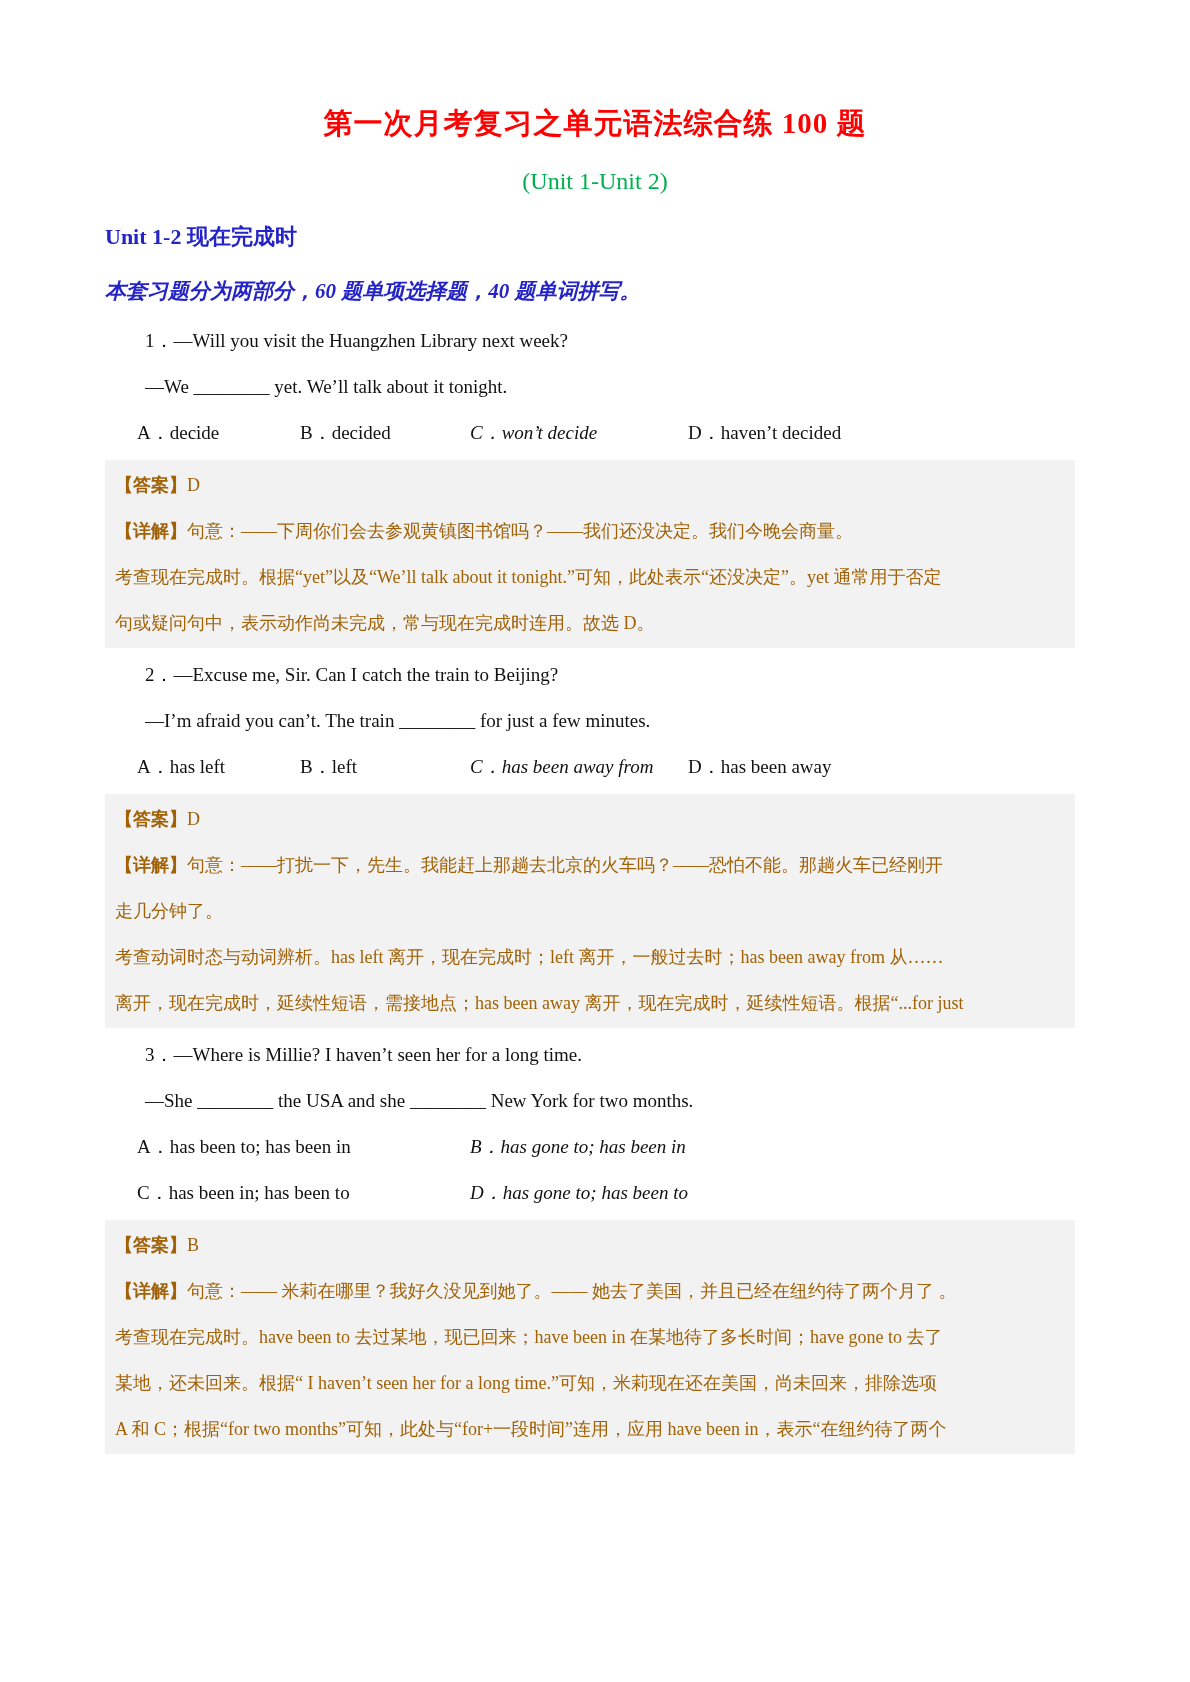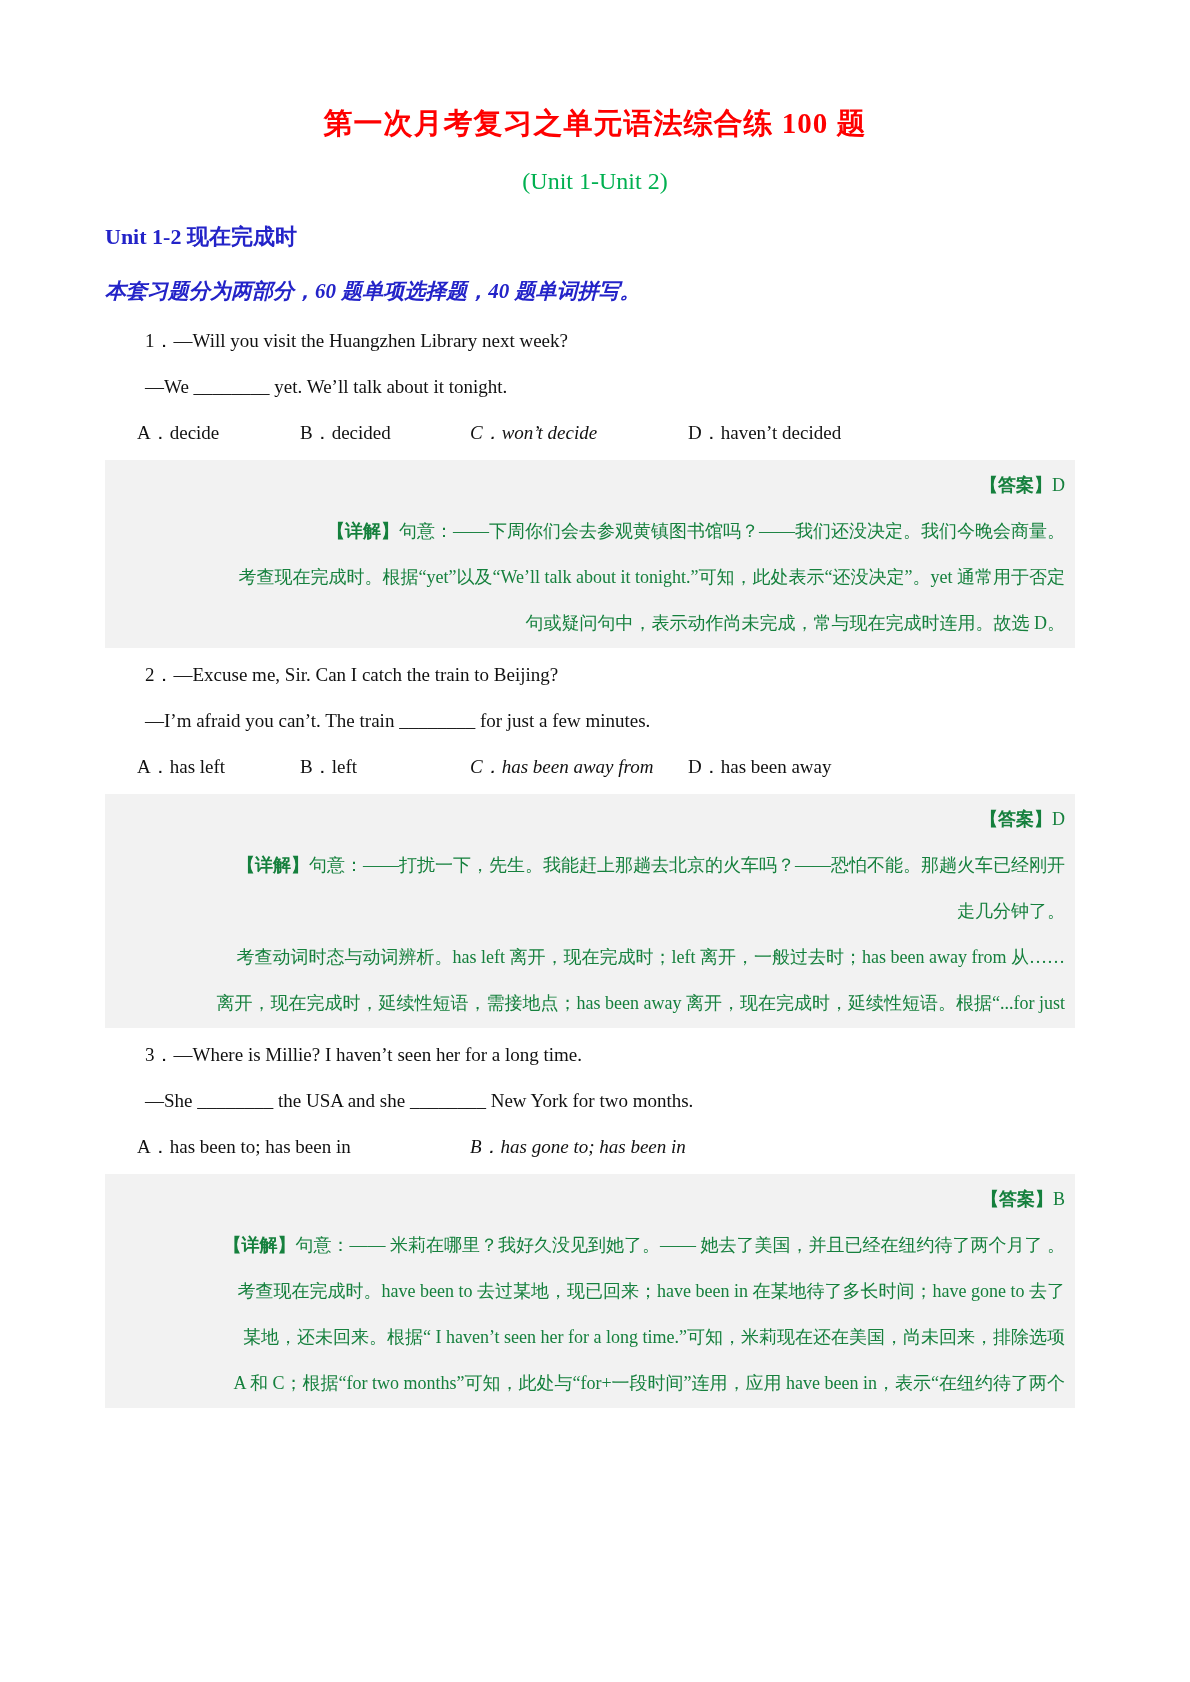--- a/index.html
+++ b/index.html
@@ -27,24 +27,23 @@
   }
   .section-heading{
     font-family:"Liberation Sans","DejaVu Sans",sans-serif;
     font-size:20px;font-weight:bold;color:#111111;line-height:46px;
   }
   .qline{font-size:19px;line-height:46px;white-space:nowrap;margin-left:40px;}
   .opt-row{position:relative;height:46px;font-size:19px;}
   .opt{position:absolute;top:0;line-height:46px;white-space:nowrap;}
   .c1{left:32px;}.c2{left:195px;}.c3{left:365px;font-style:italic;}.c4{left:583px;}
   .ans-block{
-    background:#f2f2f2;color:#15803d;
+    background:#f2f2f2;color:#a16207;
     margin:4px 10px 4px 0;padding:2px 10px;
     overflow:hidden;
-    text-align:right;
   }
   .aline{font-size:18px;line-height:46px;white-space:nowrap;}
   .tag{font-weight:bold;}
   .question{margin-top:4px;}
 </style>
 </head>
 <body>
 
 <div class="page">
 
@@ -96,20 +95,24 @@
     </div>
   </div>
 
   <div class="question">
     <div class="qline">3．—Where is Millie? I haven’t seen her for a long time.</div>
     <div class="qline">—She ________ the USA and she ________ New York for two months.</div>
     <div class="opt-row">
       <span class="opt c1">A．has been to; has been in</span>
       <span class="opt c3">B．has gone to; has been in</span>
     </div>
+    <div class="opt-row">
+      <span class="opt c1">C．has been in; has been to</span>
+      <span class="opt c3">D．has gone to; has been to</span>
+    </div>
     <div class="ans-block">
       <div class="aline">
         <span class="tag">【答案】</span><span>B</span>
       </div>
       <div class="aline">
         <span class="tag">【详解】</span><span>句意：—— 米莉在哪里？我好久没见到她了。—— 她去了美国，并且已经在纽约待了两个月了 。</span>
       </div>
       <div class="aline">考查现在完成时。have been to 去过某地，现已回来；have been in 在某地待了多长时间；have gone to 去了</div>
       <div class="aline">某地，还未回来。根据“ I haven’t seen her for a long time.”可知，米莉现在还在美国，尚未回来，排除选项</div>
       <div class="aline">A 和 C；根据“for two months”可知，此处与“for+一段时间”连用，应用 have been in，表示“在纽约待了两个</div>

